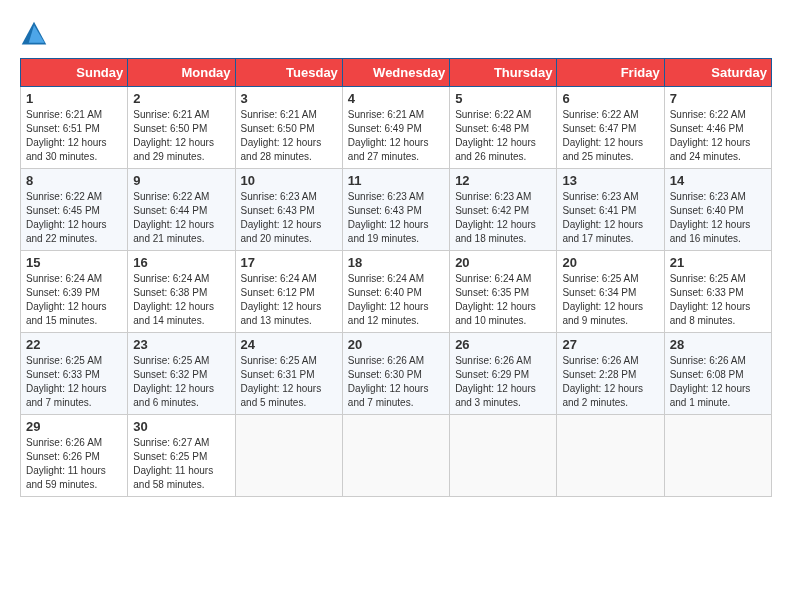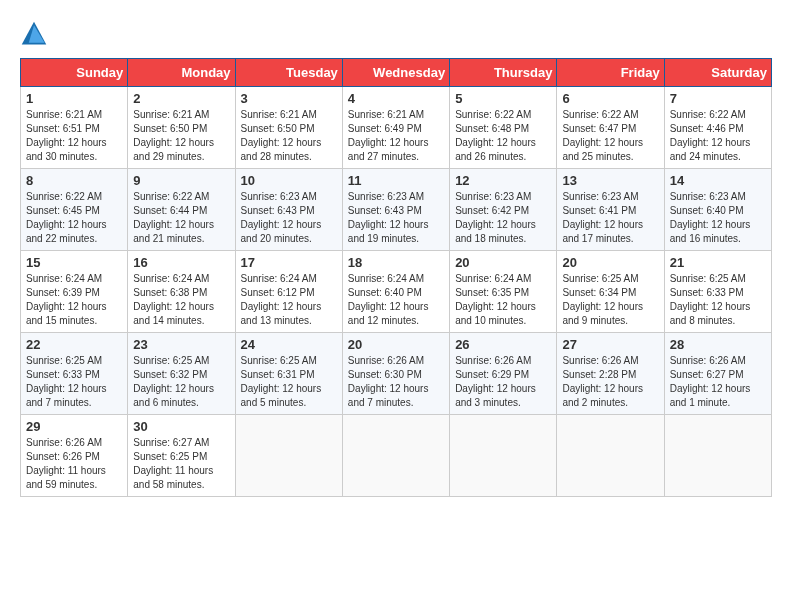--- a/index.html
+++ b/index.html
@@ -343,21 +343,21 @@
         <div class="day-info">
           <span>Sunrise: 6:26 AM</span><br>
           <span>Sunset: 2:28 PM</span><br>
           <span>Daylight: 12 hours and 2 minutes.</span>
         </div>
       </td>
         <td>
         <span class="day-num">28</span>
         <div class="day-info">
           <span>Sunrise: 6:26 AM</span><br>
-          <span>Sunset: 6:27 PM</span><br>
+          <span>Sunset: 6:08 PM</span><br>
           <span>Daylight: 12 hours and 1 minute.</span>
         </div>
       </td>
       </tr>
       <tr class="last-row">
         <td>
         <span class="day-num">29</span>
         <div class="day-info">
           <span>Sunrise: 6:26 AM</span><br>
           <span>Sunset: 6:26 PM</span><br>

